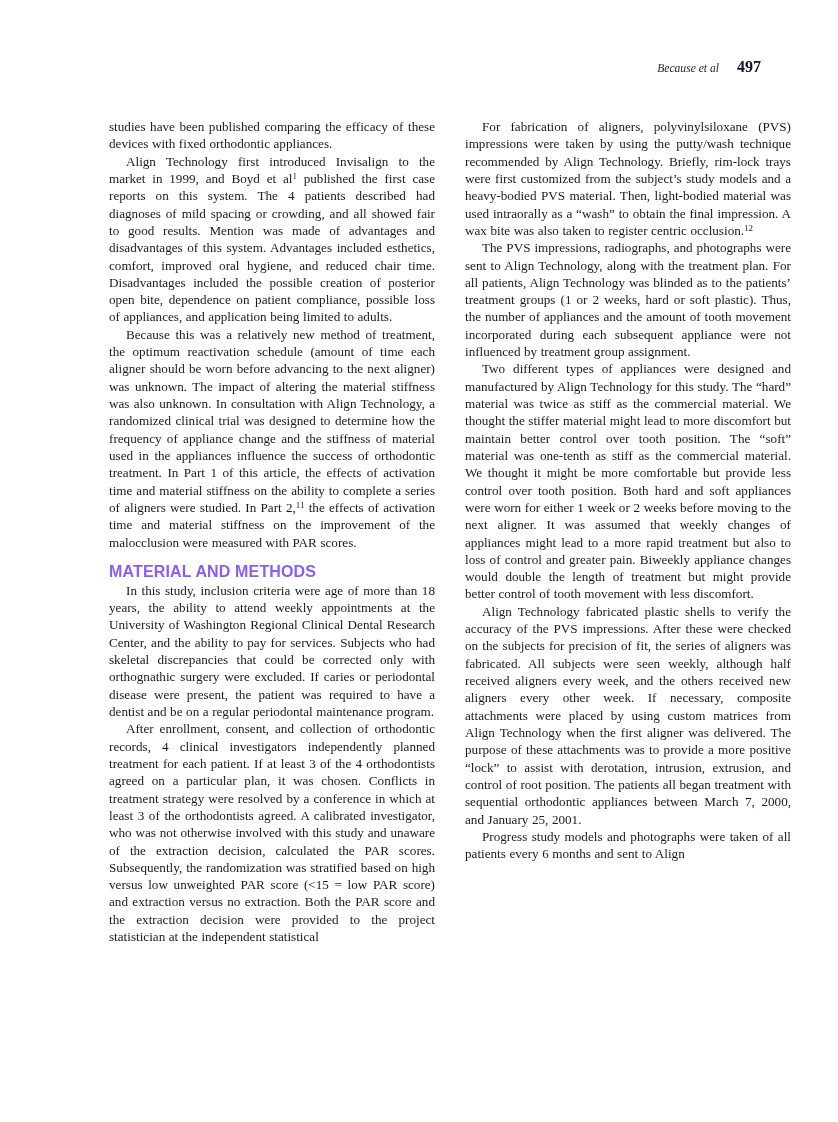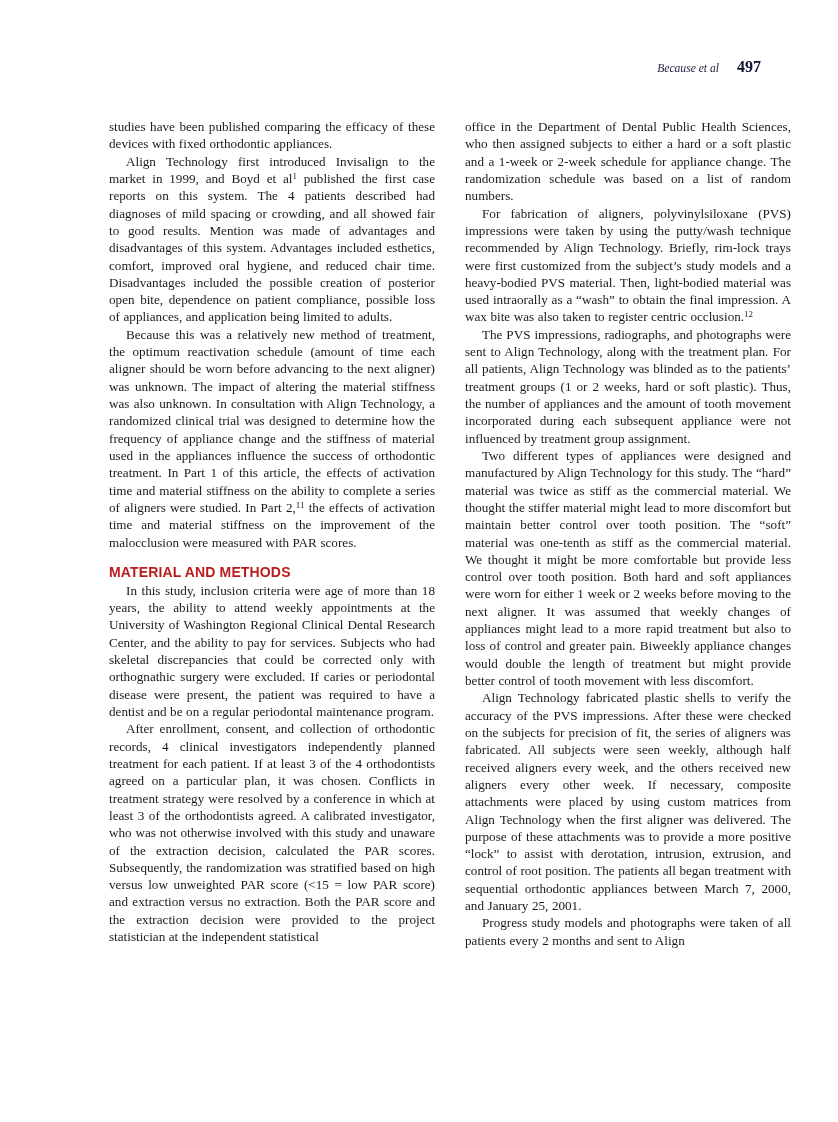--- a/index.html
+++ b/index.html
@@ -79,25 +79,25 @@
     text-indent: 17px;
     hyphens: none;
     word-spacing: 0.02em;
   }
   p.para.noindent { text-indent: 0; }
   p.para + p.para { margin-top: 0; }
 
   h2.section-head {
     margin: 13px 0 2px 0;
     font-family: "Liberation Sans", "DejaVu Sans", sans-serif;
-    font-size: 14px;
+    font-size: 16px;
     line-height: 16px;
     font-weight: bold;
     letter-spacing: 0.15px;
-    color: #b91c1c;
+    color: #8b5cf6;
     text-transform: none;
   }
 
   sup {
     font-size: 0.68em;
     line-height: 0;
     vertical-align: 0.48em;
   }
 </style>
 </head>
@@ -123,27 +123,26 @@
       <p class="para"><span>Because this was a relatively new method of treatment, the optimum reactivation schedule (amount of time each aligner should be worn before advancing to the next aligner) was unknown. The impact of altering the material stiffness was also unknown. In consultation with Align Technology, a randomized clinical trial was designed to determine how the frequency of appliance change and the stiffness of material used in the appliances influence the success of orthodontic treatment. In Part 1 of this article, the effects of activation time and material stiffness on the ability to complete a series of aligners were studied. In Part 2,</span><sup>11</sup><span> the effects of activation time and material stiffness on the improvement of the malocclusion were measured with PAR scores.</span></p>
 
       <h2 class="section-head">MATERIAL AND METHODS</h2>
 
       <p class="para">In this study, inclusion criteria were age of more than 18 years, the ability to attend weekly appointments at the University of Washington Regional Clinical Dental Research Center, and the ability to pay for services. Subjects who had skeletal discrepancies that could be corrected only with orthognathic surgery were excluded. If caries or periodontal disease were present, the patient was required to have a dentist and be on a regular periodontal maintenance program.</p>
 
       <p class="para">After enrollment, consent, and collection of orthodontic records, 4 clinical investigators independently planned treatment for each patient. If at least 3 of the 4 orthodontists agreed on a particular plan, it was chosen. Conflicts in treatment strategy were resolved by a conference in which at least 3 of the orthodontists agreed. A calibrated investigator, who was not otherwise involved with this study and unaware of the extraction decision, calculated the PAR scores. Subsequently, the randomization was stratified based on high versus low unweighted PAR score (&lt;15 = low PAR score) and extraction versus no extraction. Both the PAR score and the extraction decision were provided to the project statistician at the independent statistical</p>
     </div>
 
     <div class="col">
-      <p class="para noindent">office in the Department of Dental Public Health Sciences, who then assigned subjects to either a hard or a soft plastic and a 1-week or 2-week schedule for appliance change. The randomization schedule was based on a list of random numbers.</p>
 
       <p class="para"><span>For fabrication of aligners, polyvinylsiloxane (PVS) impressions were taken by using the putty/wash technique recommended by Align Technology. Briefly, rim-lock trays were first customized from the subject’s study models and a heavy-bodied PVS material. Then, light-bodied material was used intraorally as a “wash” to obtain the final impression. A wax bite was also taken to register centric occlusion.</span><sup>12</sup><span></span></p>
 
       <p class="para">The PVS impressions, radiographs, and photographs were sent to Align Technology, along with the treatment plan. For all patients, Align Technology was blinded as to the patients’ treatment groups (1 or 2 weeks, hard or soft plastic). Thus, the number of appliances and the amount of tooth movement incorporated during each subsequent appliance were not influenced by treatment group assignment.</p>
 
       <p class="para">Two different types of appliances were designed and manufactured by Align Technology for this study. The “hard” material was twice as stiff as the commercial material. We thought the stiffer material might lead to more discomfort but maintain better control over tooth position. The “soft” material was one-tenth as stiff as the commercial material. We thought it might be more comfortable but provide less control over tooth position. Both hard and soft appliances were worn for either 1 week or 2 weeks before moving to the next aligner. It was assumed that weekly changes of appliances might lead to a more rapid treatment but also to loss of control and greater pain. Biweekly appliance changes would double the length of treatment but might provide better control of tooth movement with less discomfort.</p>
 
       <p class="para">Align Technology fabricated plastic shells to verify the accuracy of the PVS impressions. After these were checked on the subjects for precision of fit, the series of aligners was fabricated. All subjects were seen weekly, although half received aligners every week, and the others received new aligners every other week. If necessary, composite attachments were placed by using custom matrices from Align Technology when the first aligner was delivered. The purpose of these attachments was to provide a more positive “lock” to assist with derotation, intrusion, extrusion, and control of root position. The patients all began treatment with sequential orthodontic appliances between March 7, 2000, and January 25, 2001.</p>
 
-      <p class="para">Progress study models and photographs were taken of all patients every 2 months and sent to Align</p>
+      <p class="para">Progress study models and photographs were taken of all patients every 6 months and sent to Align</p>
     </div>
 
   </div>
 </div>
 
 </body></html>

